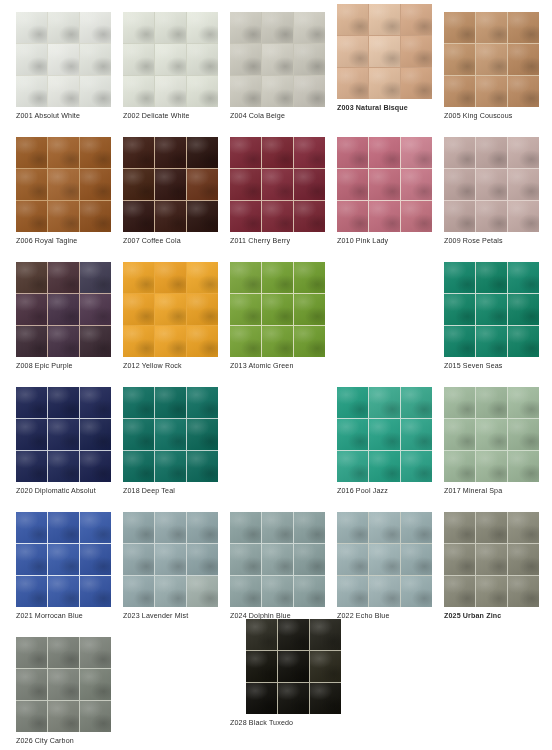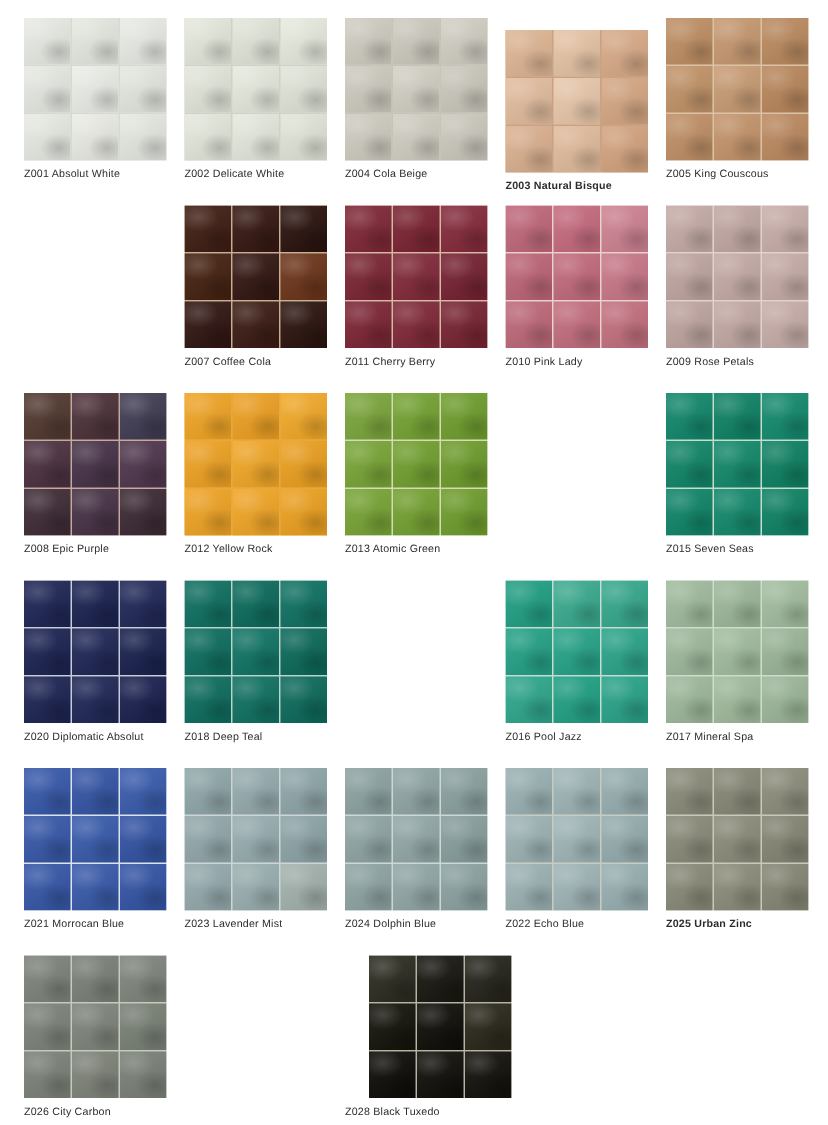--- a/index.html
+++ b/index.html
@@ -113,21 +113,21 @@
         <div class="tile" style="background: rgb(210, 208, 196);"></div>
         <div class="tile" style="background: rgb(206, 204, 192);"></div>
         <div class="tile" style="background: rgb(211, 209, 197);"></div>
         <div class="tile" style="background: rgb(203, 201, 189);"></div>
         <div class="tile" style="background: rgb(207, 205, 193);"></div>
         <div class="tile" style="background: rgb(209, 207, 195);"></div>
         <div class="tile" style="background: rgb(204, 201, 190);"></div>
       </div>
       <div class="swatch-label">Z004 Cola Beige</div>
     </div>
-    <div class="swatch-cell" style="left: 337px; top: 20px; font-weight: bold;">
+    <div class="swatch-cell" style="left: 337px; top: 4px; font-weight: bold;">
       <div class="tile-grid" style="background: rgb(201, 161, 131);">
         <div class="tile" style="background: rgb(223, 182, 148);"></div>
         <div class="tile" style="background: rgb(231, 196, 165);"></div>
         <div class="tile" style="background: rgb(217, 171, 136);"></div>
         <div class="tile" style="background: rgb(227, 189, 158);"></div>
         <div class="tile" style="background: rgb(233, 200, 171);"></div>
         <div class="tile" style="background: rgb(214, 167, 131);"></div>
         <div class="tile" style="background: rgb(220, 177, 144);"></div>
         <div class="tile" style="background: rgb(226, 188, 156);"></div>
         <div class="tile" style="background: rgb(212, 164, 127);"></div>
@@ -141,20 +141,34 @@
         <div class="tile" style="background: rgb(187, 138, 95);"></div>
         <div class="tile" style="background: rgb(194, 147, 104);"></div>
         <div class="tile" style="background: rgb(201, 156, 116);"></div>
         <div class="tile" style="background: rgb(185, 135, 92);"></div>
         <div class="tile" style="background: rgb(192, 143, 101);"></div>
         <div class="tile" style="background: rgb(196, 148, 107);"></div>
         <div class="tile" style="background: rgb(188, 138, 96);"></div>
       </div>
       <div class="swatch-label">Z005 King Couscous</div>
     </div>
+    <div class="swatch-cell" style="left: 16px; top: 137px;">
+      <div class="tile-grid" style="background: rgb(201, 161, 114);">
+        <div class="tile" style="background: rgb(154, 90, 34);"></div>
+        <div class="tile" style="background: rgb(163, 98, 42);"></div>
+        <div class="tile" style="background: rgb(151, 86, 31);"></div>
+        <div class="tile" style="background: rgb(157, 93, 37);"></div>
+        <div class="tile" style="background: rgb(166, 102, 48);"></div>
+        <div class="tile" style="background: rgb(147, 82, 29);"></div>
+        <div class="tile" style="background: rgb(153, 88, 33);"></div>
+        <div class="tile" style="background: rgb(160, 95, 40);"></div>
+        <div class="tile" style="background: rgb(143, 79, 27);"></div>
+      </div>
+      <div class="swatch-label">Z006 Royal Tagine</div>
+    </div>
     <div class="swatch-cell" style="left: 123px; top: 137px;">
       <div class="tile-grid" style="background: rgb(199, 174, 148);">
         <div class="tile" style="background: rgb(62, 28, 18);"></div>
         <div class="tile" style="background: rgb(52, 22, 16);"></div>
         <div class="tile" style="background: rgb(40, 17, 12);"></div>
         <div class="tile" style="background: rgb(67, 32, 15);"></div>
         <div class="tile" style="background: rgb(50, 21, 16);"></div>
         <div class="tile" style="background: rgb(107, 51, 24);"></div>
         <div class="tile" style="background: rgb(47, 20, 16);"></div>
         <div class="tile" style="background: rgb(58, 26, 18);"></div>
@@ -393,21 +407,21 @@
         <div class="tile" style="background: rgb(127, 133, 124);"></div>
         <div class="tile" style="background: rgb(124, 130, 121);"></div>
         <div class="tile" style="background: rgb(126, 132, 123);"></div>
         <div class="tile" style="background: rgb(120, 128, 117);"></div>
         <div class="tile" style="background: rgb(123, 129, 120);"></div>
         <div class="tile" style="background: rgb(126, 131, 121);"></div>
         <div class="tile" style="background: rgb(121, 128, 118);"></div>
       </div>
       <div class="swatch-label">Z026 City Carbon</div>
     </div>
-    <div class="swatch-cell" style="left: 230px; top: 637px; padding-left: 16px;">
+    <div class="swatch-cell" style="left: 230px; top: 619px; padding-left: 16px;">
       <div class="tile-grid" style="background: rgb(183, 180, 162);">
         <div class="tile" style="background: rgb(43, 42, 32);"></div>
         <div class="tile" style="background: rgb(22, 21, 15);"></div>
         <div class="tile" style="background: rgb(35, 34, 26);"></div>
         <div class="tile" style="background: rgb(18, 17, 9);"></div>
         <div class="tile" style="background: rgb(13, 12, 7);"></div>
         <div class="tile" style="background: rgb(40, 38, 25);"></div>
         <div class="tile" style="background: rgb(11, 10, 6);"></div>
         <div class="tile" style="background: rgb(14, 13, 8);"></div>
         <div class="tile" style="background: rgb(16, 15, 9);"></div>

